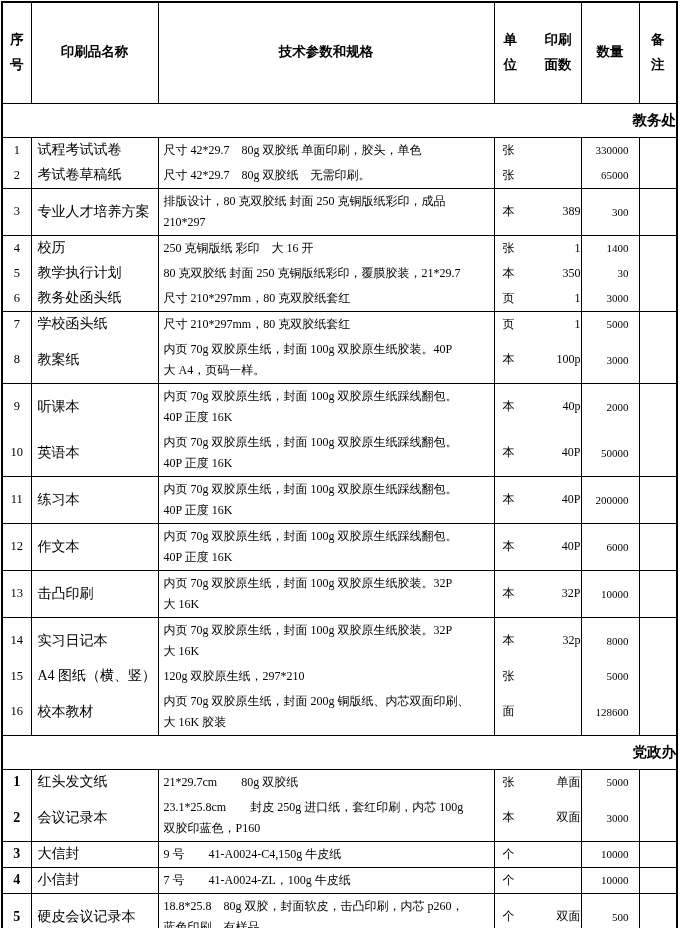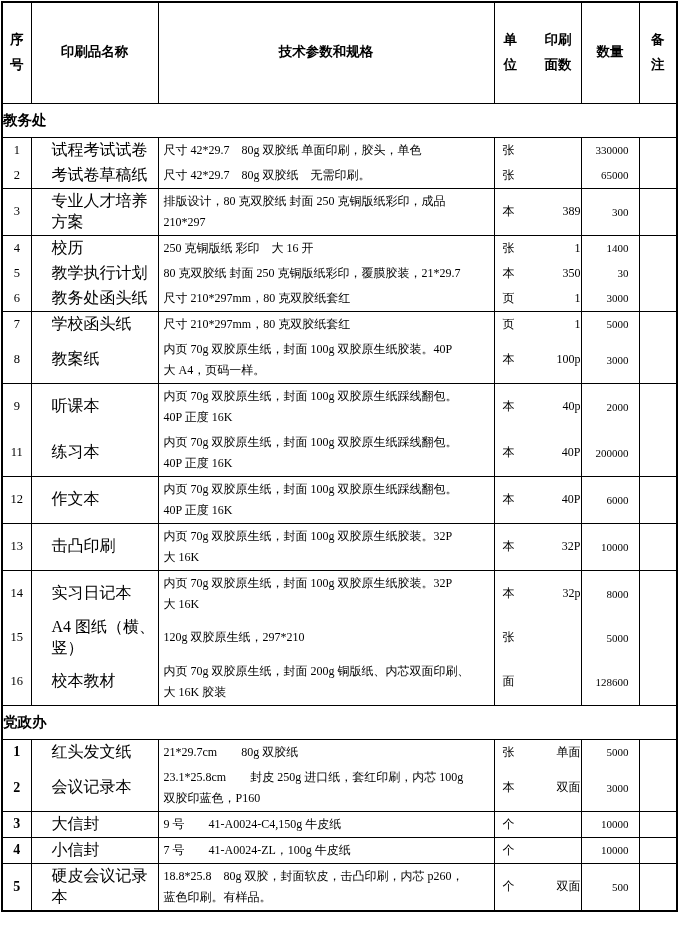--- a/index.html
+++ b/index.html
@@ -14,28 +14,28 @@
     width:677px;border:2px solid #000;
   }
   th,td{border:1px solid #000;padding:0;vertical-align:middle;overflow:hidden}
   thead th{
     height:56px;font-size:13.5px;font-weight:bold;
     white-space:pre-line;line-height:1.85;text-align:center;
   }
   .hcombo{display:flex;justify-content:space-between;align-items:center;padding:0 9px}
   .hcombo span{white-space:pre-line;line-height:1.85}
   tr.section-row td{
-    height:33px;text-align:left;font-weight:bold;font-size:14.5px;
+    height:33px;text-align:right;font-weight:bold;font-size:14.5px;
   }
   tr.body-row{height:23px}
   tr.body-row td{border-top:none;border-bottom:none}
   tr.block-end td{border-bottom:1px solid #000}
   td.c-no{text-align:center;font-size:12.5px}
   tr.serial-bold td.c-no{font-weight:bold;font-size:14px}
-  td.c-name{padding-left:20px;font-size:16px}
+  td.c-name{padding-left:6px;font-size:14px}
   td.c-spec{padding:2px 1px 2px 5px;font-size:12px;line-height:21px;white-space:pre-line}
   td.c-unit{padding-left:8px;font-size:12px;border-right:none}
   td.c-sides{text-align:right;font-size:12px;border-left:none}
   td.c-qty{text-align:right;padding-right:10px;font-size:11px}
   td.c-remark{}
 </style>
 </head>
 <body>
 
 <div class="sheet">
@@ -150,20 +150,30 @@
           <td class="c-no">9</td>
           <td class="c-name">听课本</td>
           <td class="c-spec">内页 70g 双胶原生纸，封面 100g 双胶原生纸踩线翻包。
 40P 正度 16K</td>
           <td class="c-unit">本</td>
           <td class="c-sides">40p</td>
           <td class="c-qty">2000</td>
           <td class="c-remark"></td>
         </tr>
         <tr class="body-row block-end">
+          <td class="c-no">10</td>
+          <td class="c-name">英语本</td>
+          <td class="c-spec">内页 70g 双胶原生纸，封面 100g 双胶原生纸踩线翻包。
+40P 正度 16K</td>
+          <td class="c-unit">本</td>
+          <td class="c-sides">40P</td>
+          <td class="c-qty">50000</td>
+          <td class="c-remark"></td>
+        </tr>
+        <tr class="body-row block-end">
           <td class="c-no">11</td>
           <td class="c-name">练习本</td>
           <td class="c-spec">内页 70g 双胶原生纸，封面 100g 双胶原生纸踩线翻包。
 40P 正度 16K</td>
           <td class="c-unit">本</td>
           <td class="c-sides">40P</td>
           <td class="c-qty">200000</td>
           <td class="c-remark"></td>
         </tr>
         <tr class="body-row block-end">

